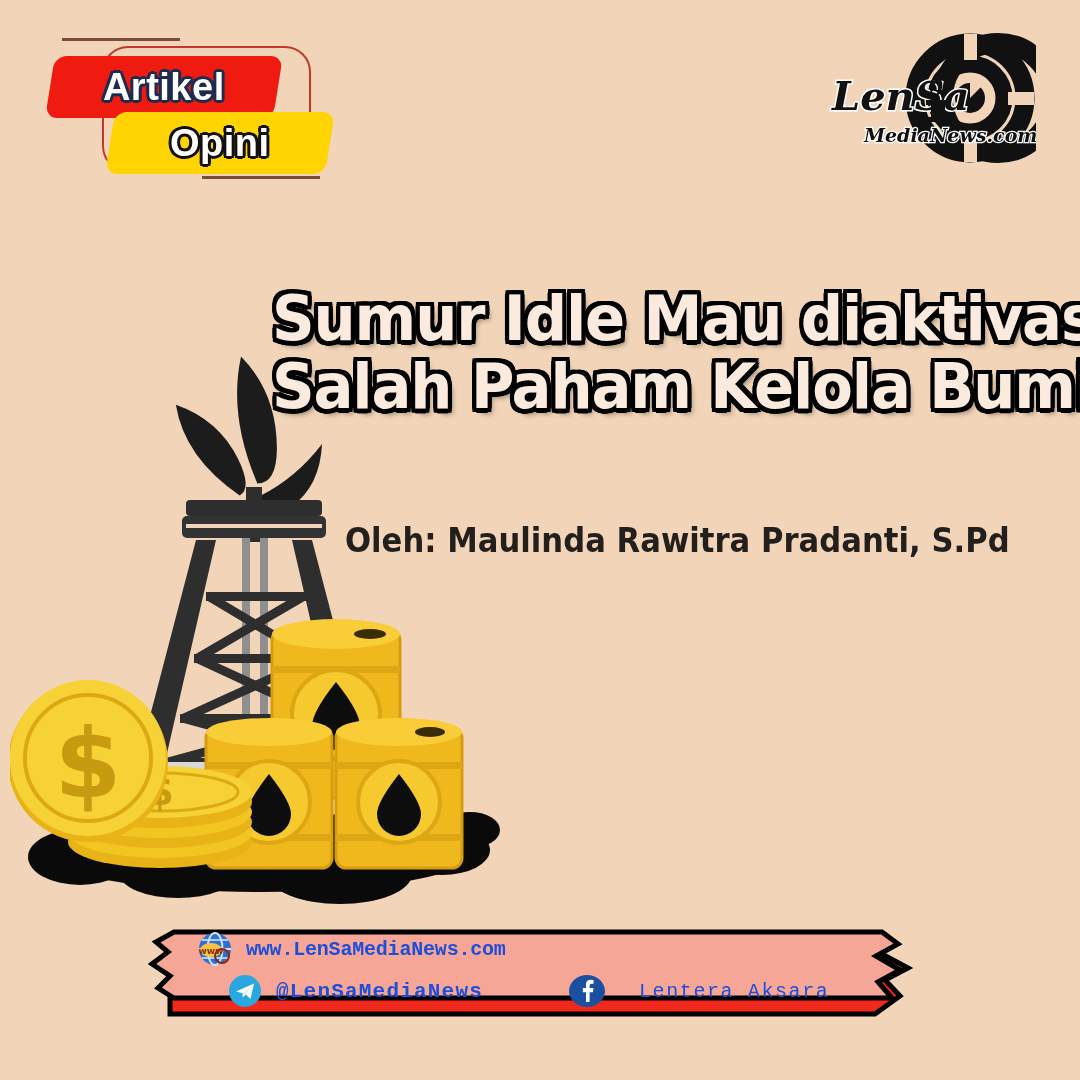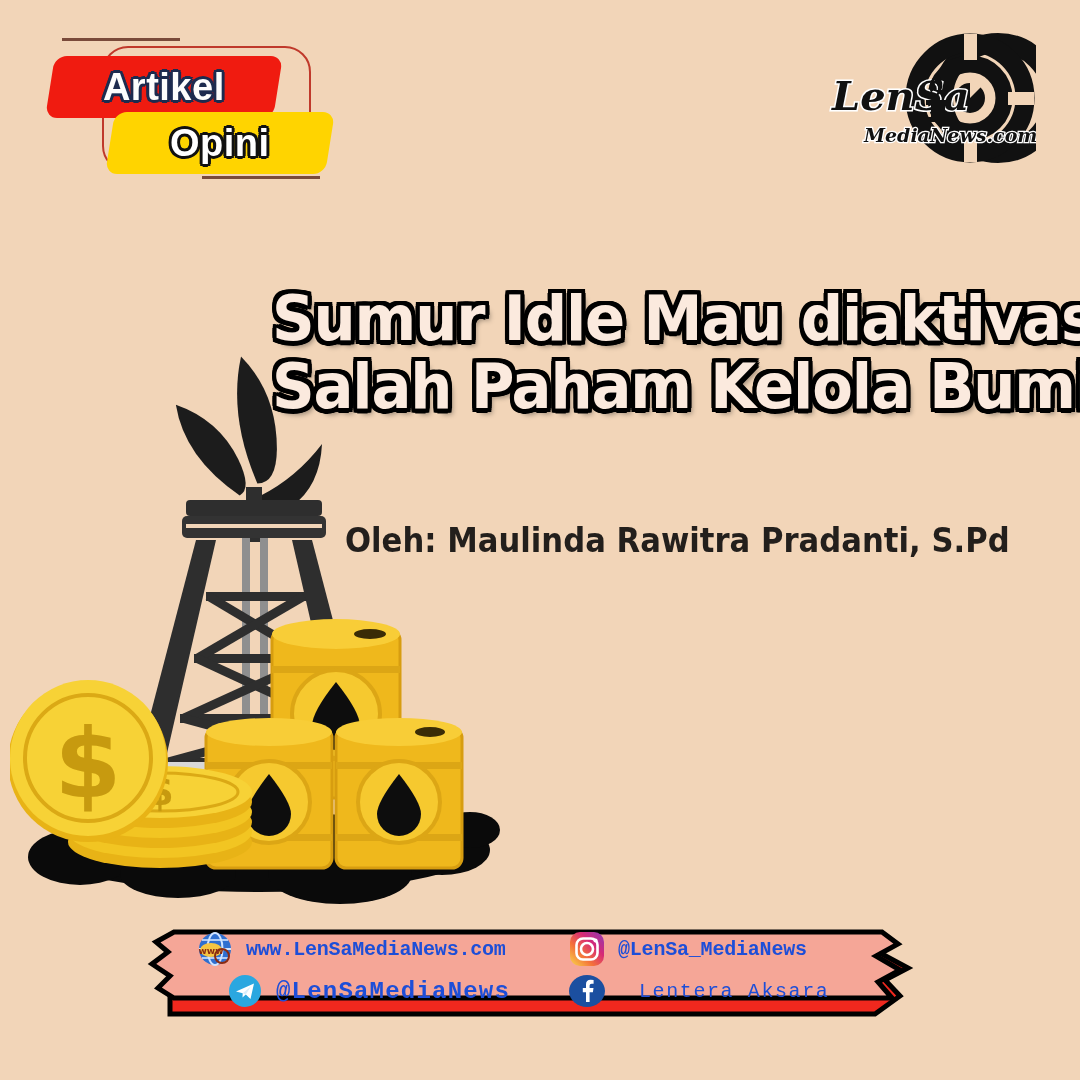--- a/index.html
+++ b/index.html
@@ -96,21 +96,21 @@
   .footer-row{display:flex;align-items:center;}
   .footer-cell{display:flex;align-items:center;}
   .cell-web{width:372px;}
   .cell-tg{width:372px;padding-left:30px;box-sizing:border-box;}
   .f-ico{width:38px;height:38px;flex:0 0 38px;margin-right:12px;position:relative;}
   .f-text{
     font-family:Liberation Mono, monospace;
     font-weight:bold;font-size:20px;color:#1d4ed8;white-space:nowrap;
     letter-spacing:-0.2px;
   }
-  .f-text.light{font-weight:bold;letter-spacing:1.2px;font-size:24px;}
+  .f-text.light{font-weight:bold;letter-spacing:1.2px;font-size:21px;}
   .f-text.thin{font-weight:normal;letter-spacing:1.6px;font-size:20px;margin-left:21px;}
 </style>
 </head>
 <body>
 
 <div id="poster">
 
   <div id="badge-group">
     <div class="badge-outline"></div>
     <div class="dash dash-tl"></div>
@@ -294,39 +294,20 @@
               <line x1="6" y1="10" x2="32" y2="10" stroke="#cfe3ff" stroke-width="1.6"></line>
               <line x1="6" y1="28" x2="32" y2="28" stroke="#cfe3ff" stroke-width="1.6"></line>
               <ellipse cx="15" cy="20" rx="11" ry="7" fill="#f5c542"></ellipse>
               <text x="15" y="23.5" text-anchor="middle" font-family="DejaVu Sans, sans-serif" font-size="9" font-weight="bold" fill="#8a2b12">www</text>
               <circle cx="26" cy="26" r="7" fill="none" stroke="#8a2b12" stroke-width="2"></circle>
             </svg>
           </span>
           <span class="f-text">www.LenSaMediaNews.com</span>
         </div>
 
-        <div class="footer-cell">
-          <span class="f-ico">
-            <svg viewBox="0 0 38 38" width="38" height="38">
-              <defs>
-                <linearGradient id="igGrad" x1="0" y1="1" x2="1" y2="0">
-                  <stop offset="0%" stop-color="#f9d94a"></stop>
-                  <stop offset="35%" stop-color="#f4713a"></stop>
-                  <stop offset="65%" stop-color="#d62976"></stop>
-                  <stop offset="100%" stop-color="#8a3ab9"></stop>
-                </linearGradient>
-              </defs>
-              <rect x="2" y="2" width="34" height="34" rx="10" fill="url(#igGrad)"></rect>
-              <rect x="8.5" y="8.5" width="21" height="21" rx="6.5" fill="none" stroke="#fff" stroke-width="2.6"></rect>
-              <circle cx="19" cy="19" r="6" fill="none" stroke="#fff" stroke-width="2.6"></circle>
-              <circle cx="27.5" cy="10.5" r="2.1" fill="#fff"></circle>
-            </svg>
-          </span>
-          <span class="f-text">@LenSa_MediaNews</span>
-        </div>
       </div>
 
       <div class="footer-row">
         <div class="footer-cell cell-tg">
           <span class="f-ico">
             <svg viewBox="0 0 38 38" width="38" height="38">
               <circle cx="19" cy="19" r="16" fill="#2aa7e0"></circle>
               <path d="M10 19.5 L28 11.5 L24.5 27 L19.8 22.6 L16.5 25.4 L16.7 21.3 Z" fill="#fff"></path>
               <path d="M16.7 21.3 L24.8 14.6 L19.8 22.6 Z" fill="#d8eefb"></path>
             </svg>

